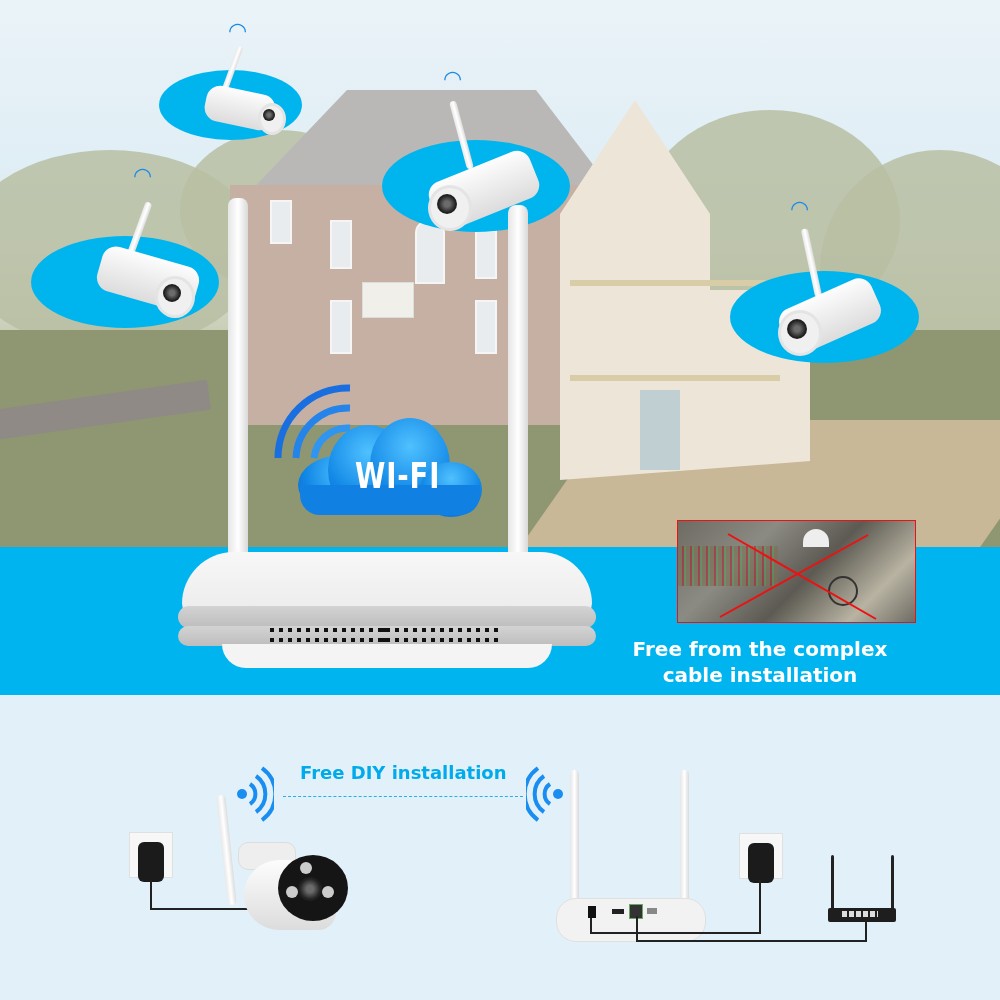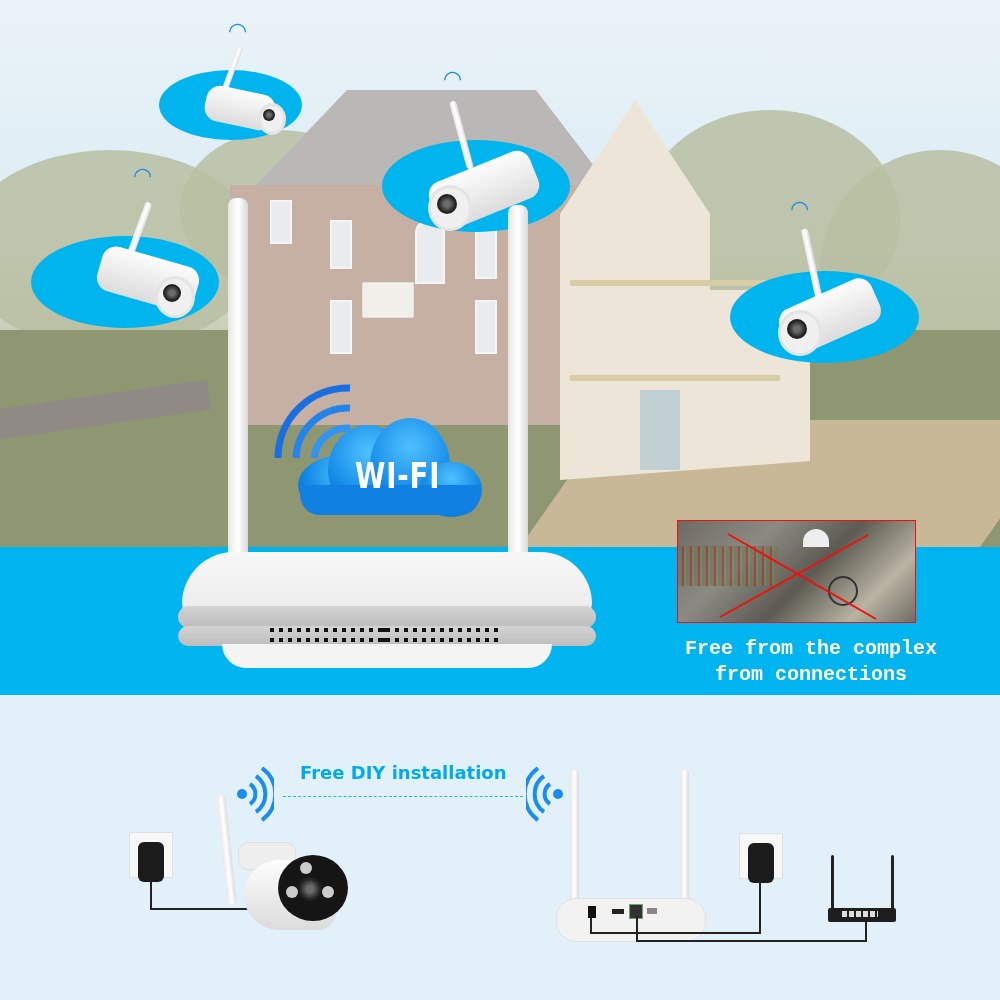--- a/index.html
+++ b/index.html
@@ -29,21 +29,21 @@
   .nvr-top{left:0;top:0;width:410px;height:62px;background:linear-gradient(#f7f7f7,#ececec);border-radius:60px 60px 12px 12px;}
   .nvr-rib{background:linear-gradient(#d3d3d3,#bdbdbd);border-radius:12px;}
   .nvr-base{left:40px;top:92px;width:330px;height:24px;background:#f4f4f4;border-radius:0 0 40px 40px;}
   .vent{display:flex;gap:5px;}
   .vent i{display:block;width:4px;height:4px;background:#111;}
   
   .cloud{background:radial-gradient(circle at 50% 30%,#4fc1ff,#1288e6 60%,#0a63c9);border-radius:50%;}
   #wifi-text{left:355px;top:455px;font-family:"DejaVu Sans Condensed","DejaVu Sans",sans-serif;font-weight:bold;color:#fff;font-size:36px;letter-spacing:1px;transform:scaleX(.85);transform-origin:left;}
   
   #photo{left:677px;top:520px;width:237px;height:101px;border:1.5px solid #e11;background:linear-gradient(135deg,#6d6b62 0%,#8c8b83 30%,#5c5a52 55%,#b8b3a2 80%,#6f6c64);overflow:hidden;}
-  #cap{left:671px;top:636px;width:280px;text-align:center;color:#fff;font-weight:bold;font-size:20px;line-height:26px;font-family:Liberation Mono, monospace;}
+  #cap{left:620px;top:636px;width:280px;text-align:center;color:#fff;font-weight:bold;font-size:20px;line-height:26px;}
   
   #lower{left:0;top:695px;width:1000px;height:305px;background:#e2f1f9;}
   #diy{left:300px;top:762px;color:#00aaeb;font-weight:bold;font-size:18px;}
   #dash{left:283px;top:796px;width:240px;border-top:1.5px dashed #25b0e8;}
   .plug{background:#f7f7f7;border:1px solid #e0e0e0;}
   .plug-body{background:#1b1b1b;border-radius:6px;}
   .wire{background:#222;}
   .router-ant{background:#222;border-radius:2px;}
 </style>
 </head>
@@ -188,21 +188,21 @@
   <div class="abs" style="left:0;top:25px;width:100px;height:40px;background:repeating-linear-gradient(90deg,#7b6f55 0 4px,#a23 4px 6px,#595 6px 8px);opacity:.6;"></div>
   <div class="abs" style="left:125px;top:8px;width:26px;height:18px;border-radius:13px 13px 0 0;background:#eee;"></div>
   <div class="abs" style="left:150px;top:55px;width:26px;height:26px;border-radius:50%;border:2px solid #333;"></div>
   <svg class="abs" style="left:0;top:0;" width="237" height="101" viewBox="0 0 237 101">
     <line x1="50" y1="13" x2="198" y2="98" stroke="#e11" stroke-width="2"></line>
     <line x1="42" y1="96" x2="190" y2="14" stroke="#e11" stroke-width="2"></line>
   </svg>
 </div>
 <div id="cap" class="abs">
   <div>Free from the complex</div>
-  <div>from connections</div>
+  <div>cable installation</div>
 </div>
 
 <div id="lower" class="abs"></div>
 
 <div id="diy" class="abs">Free DIY installation</div>
 <div id="dash" class="abs"></div>
 
 <div class="abs" style="left:234px;top:766px;">
   <svg width="40" height="56" viewBox="0 0 40 56">
       <circle cx="8" cy="28" r="5" fill="#1a8ef0"></circle>

